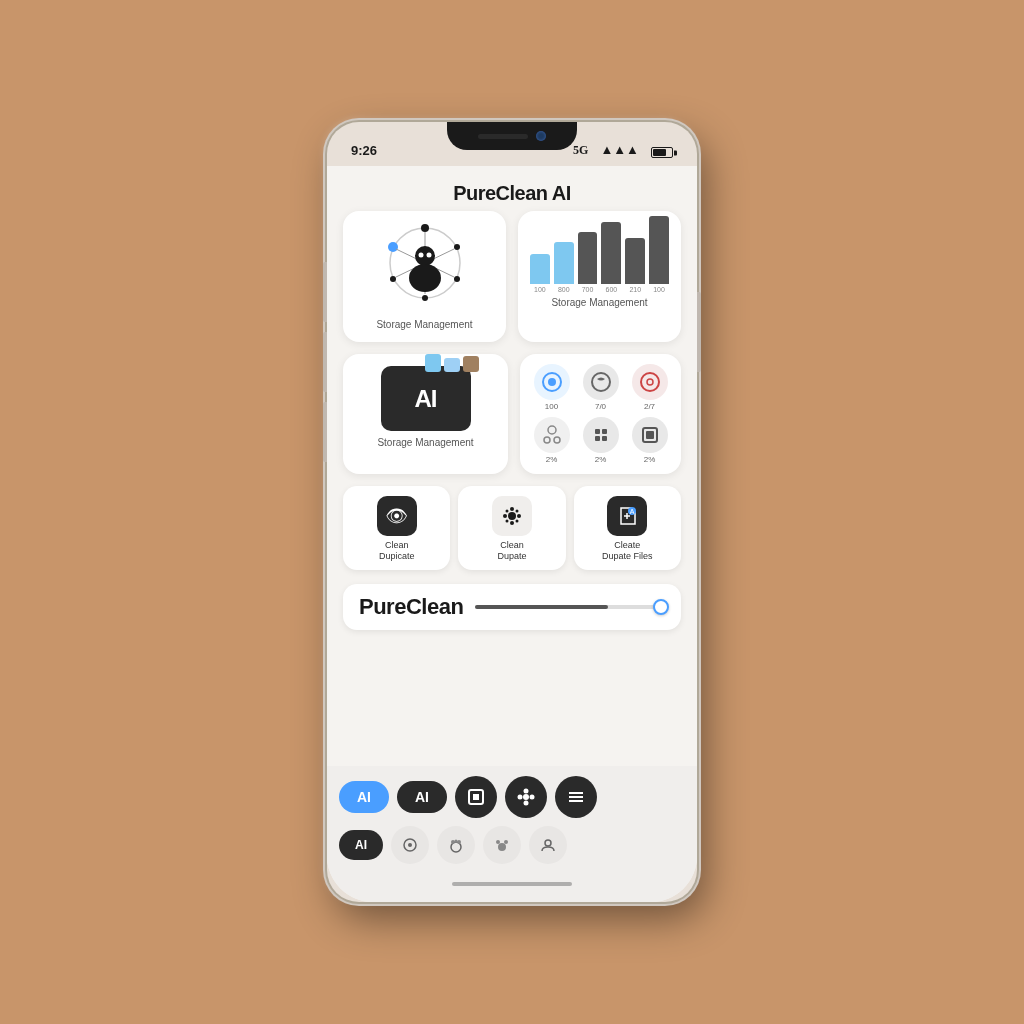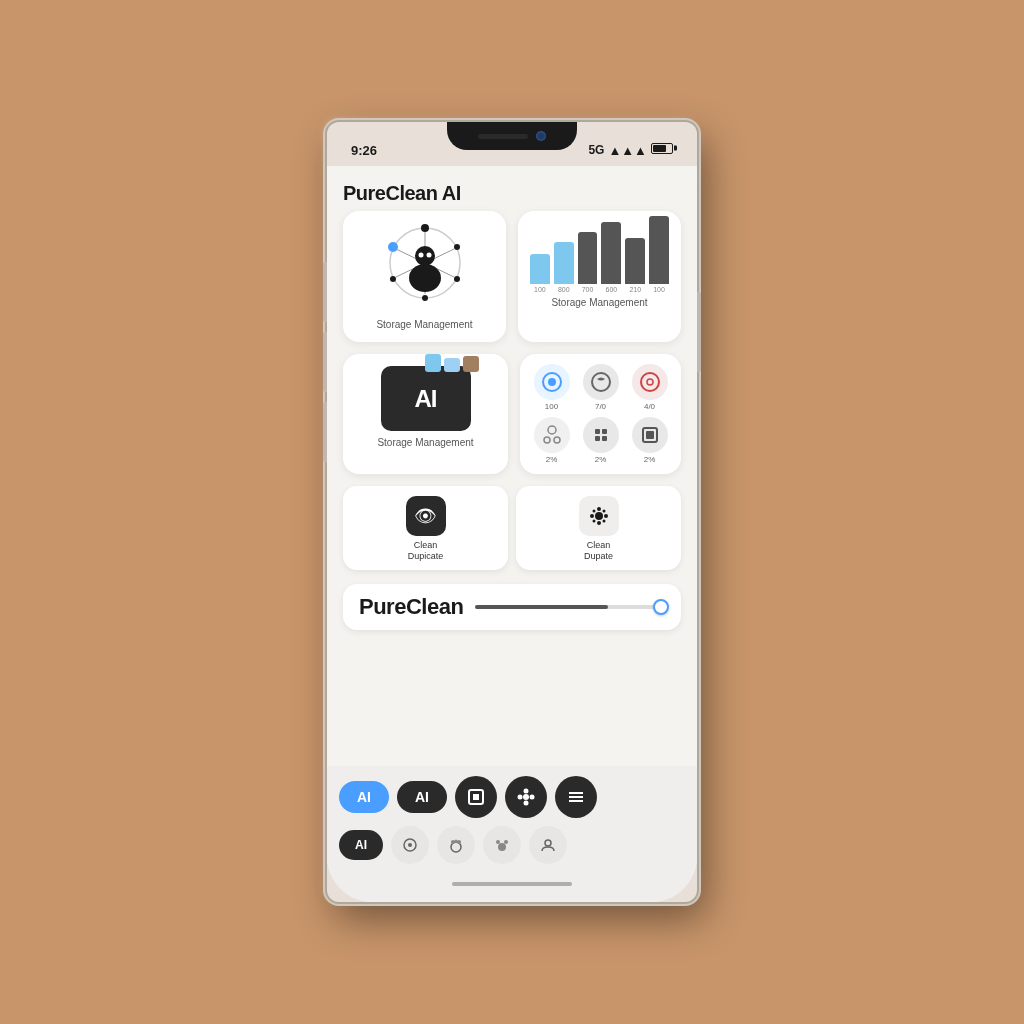--- a/index.html
+++ b/index.html
@@ -11,21 +11,21 @@
       align-items: center;
       justify-content: center;
       font-family: -apple-system, BlinkMacSystemFont, 'Helvetica Neue', sans-serif;
       overflow: hidden;
     }
 
     .phone-outer {
       width: 370px;
       height: 780px;
       background: #e8e0d8;
-      border-radius: 12px;
+      border-radius: 32px;
       box-shadow:
         0 0 0 2px #b0a898,
         0 0 0 4px #d0c8c0,
         8px 16px 40px rgba(0,0,0,0.45),
         -2px -2px 8px rgba(255,255,255,0.3);
       position: relative;
       display: flex;
       flex-direction: column;
       align-items: center;
     }
@@ -62,24 +62,25 @@
       align-items: center;
       height: 44px;
     }
     .status-time {
       font-size: 13px;
       font-weight: 600;
       color: #1a1a1a;
     }
     .status-icons {
       display: flex;
-      align-items: flex-start;
-      gap: 4px;
+      align-items: flex-end;
+      gap: 12px;
       font-size: 11px;
       color: #1a1a1a;
+      font-family: Liberation Serif, serif;
     }
     .battery-icon {
       width: 22px;
       height: 11px;
       border: 1.5px solid #1a1a1a;
       border-radius: 2px;
       position: relative;
       display: flex;
       align-items: center;
       padding: 1px;
@@ -145,21 +146,21 @@
 
     .screen-content {
       flex: 1;
       overflow-y: auto;
       padding: 0 16px 12px;
     }
 
     
     .app-title-row {
       display: flex;
-      justify-content: flex-start;
+      justify-content: center;
       padding: 8px 0 6px;
     }
     .app-title {
       font-size: 20px;
       font-weight: 700;
       color: #1a1a1a;
       letter-spacing: -0.5px;
     }
 
     
@@ -607,21 +608,21 @@
               </div>
               <span class="grid-icon-text">7/0</span>
             </div>
             <div class="grid-icon-item">
               <div class="grid-icon-circle" style="background:#f5e8e8;">
                 <svg width="22" height="22" viewBox="0 0 22 22">
                     <circle cx="11" cy="11" r="9" fill="none" stroke="#cc4444" stroke-width="2"></circle>
                     <circle cx="11" cy="11" r="3" fill="none" stroke="#cc4444" stroke-width="1.5"></circle>
                   </svg>
               </div>
-              <span class="grid-icon-text">4/0</span>
+              <span class="grid-icon-text">2/7</span>
             </div>
             <div class="grid-icon-item">
               <div class="grid-icon-circle" style="background:#f0f0f0;">
                 <svg width="22" height="22" viewBox="0 0 22 22">
                     <circle cx="11" cy="6" r="4" fill="none" stroke="#888" stroke-width="1.5"></circle>
                     <circle cx="6" cy="16" r="3" fill="none" stroke="#888" stroke-width="1.5"></circle>
                     <circle cx="16" cy="16" r="3" fill="none" stroke="#888" stroke-width="1.5"></circle>
                   </svg>
               </div>
               <span class="grid-icon-text">2%</span>
@@ -670,20 +671,32 @@
               <circle cx="18" cy="11" r="2" fill="#1a1a1a"></circle>
               <circle cx="6" cy="6" r="1.5" fill="#1a1a1a"></circle>
               <circle cx="16" cy="6" r="1.5" fill="#1a1a1a"></circle>
               <circle cx="6" cy="16" r="1.5" fill="#1a1a1a"></circle>
               <circle cx="16" cy="16" r="1.5" fill="#1a1a1a"></circle>
             </svg>
           </div>
           <span class="feature-label">Clean<br>Dupate</span>
         </div>
 
+        <div class="feature-btn">
+          <div class="feature-icon" style="background:#2a2a2a;color:white;">
+            <svg width="22" height="22" viewBox="0 0 22 22" fill="white">
+              <path d="M5 3 L15 3 L19 7 L19 19 L5 19 Z" fill="none" stroke="white" stroke-width="1.5"></path>
+              <line x1="8" y1="11" x2="14" y2="11" stroke="white" stroke-width="1.5"></line>
+              <line x1="11" y1="8" x2="11" y2="14" stroke="white" stroke-width="1.5"></line>
+              <circle cx="16" cy="6" r="4" fill="#4a9eff"></circle>
+              <text x="16" y="9" text-anchor="middle" font-size="7" fill="white">A</text>
+            </svg>
+          </div>
+          <span class="feature-label">Cleate<br>Dupate Files</span>
+        </div>
       </div>
 
       <div class="pureclean-banner">
         <span class="pureclean-title">PureClean</span>
         <div class="slider-track">
           <div class="slider-fill"></div>
           <div class="slider-thumb"></div>
         </div>
       </div>
 

